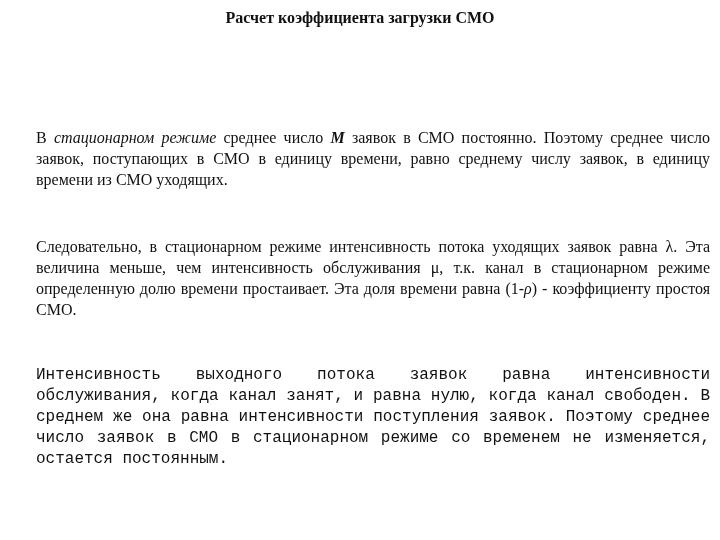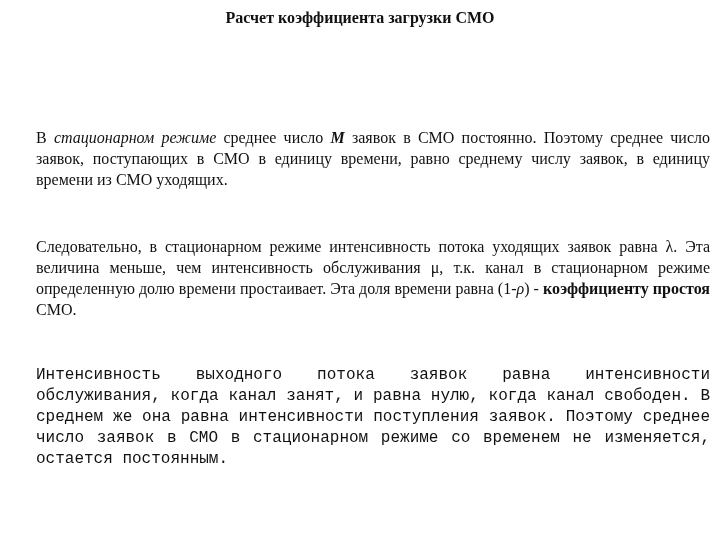--- a/index.html
+++ b/index.html
@@ -31,21 +31,21 @@
       width: 674px;
       font-size: 16px;
       line-height: 21px;
       text-align: justify;
       margin: 16px;
     }
     #p1 { top: 111px; }
     #p2 { top: 220px; }
     #p3 { top: 349px; font-family: Liberation Mono, monospace; }
     .it { font-style: italic; }
-    .bd { font-weight: bold; }
+    .bd { font-weight: normal; }
     .bdit { font-weight: bold; font-style: italic; }
   </style>
 </head>
 <body>
 
 <div class="title">Расчет коэффициента загрузки СМО</div>
 
 <p class="para" id="p1"><span>В </span><span class="it">стационарном режиме</span><span> среднее число </span><span class="bdit">M</span><span> заявок в СМО постоянно. Поэтому среднее число заявок, поступающих в СМО в единицу времени, равно среднему числу заявок, в единицу времени из СМО уходящих.</span></p>
 
 <p class="para" id="p2"><span>Следовательно, в стационарном режиме интенсивность потока уходящих заявок равна λ. Эта величина меньше, чем интенсивность обслуживания μ, т.к. канал в стационарном режиме определенную долю времени простаивает. Эта доля времени равна (1-</span><span class="it">ρ</span><span>) - </span><span class="bd">коэффициенту простоя</span><span> СМО.</span></p>

